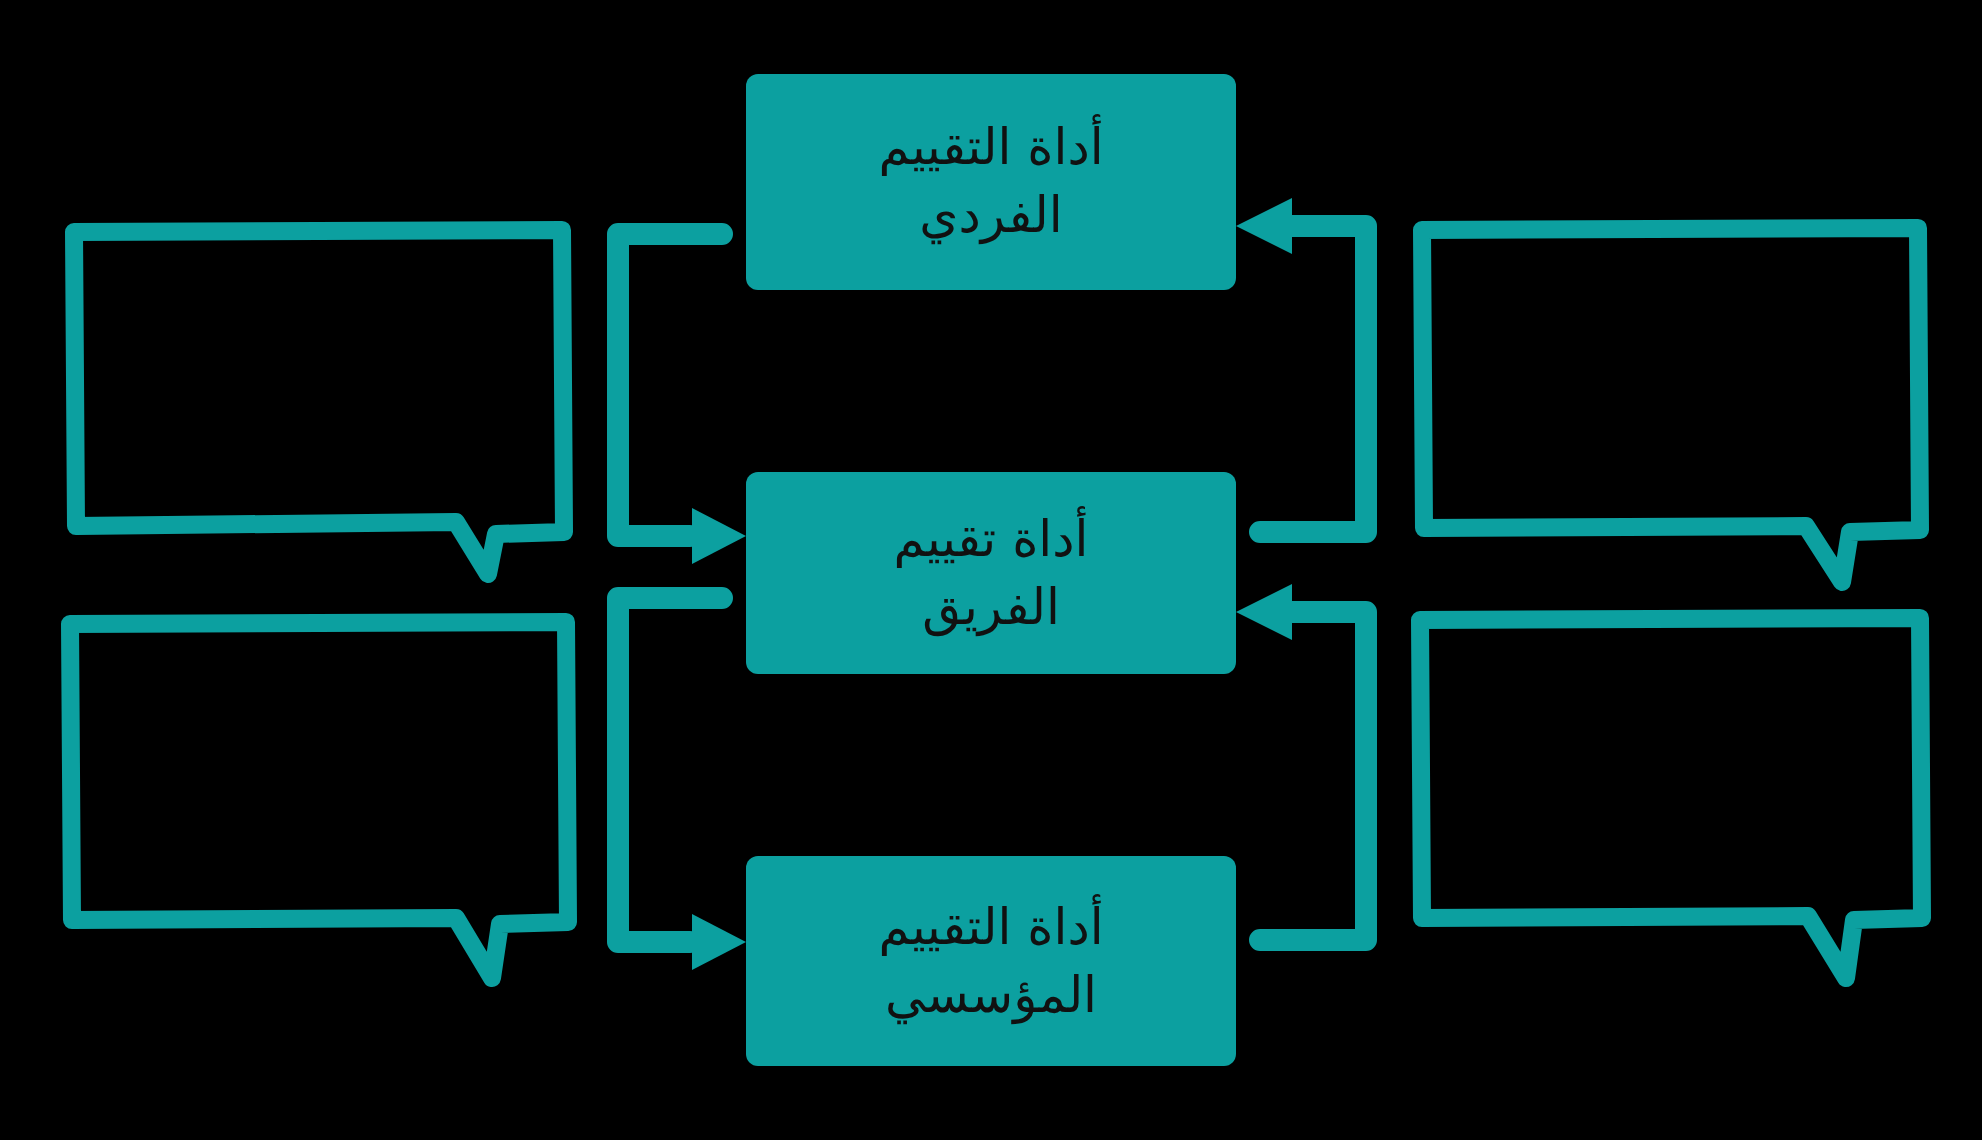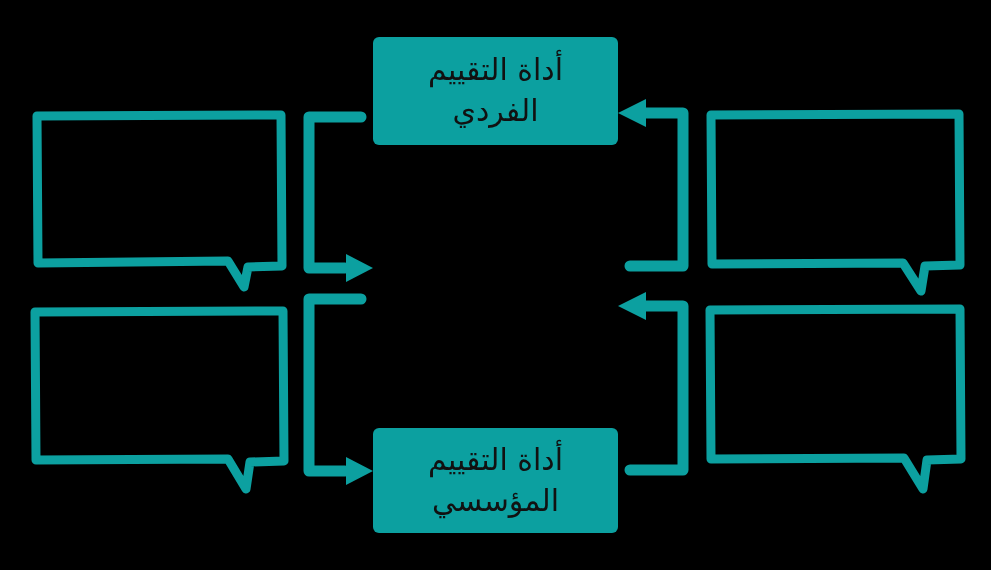--- a/index.html
+++ b/index.html
@@ -28,21 +28,21 @@
     border-radius: 6px;
     display: flex;
     align-items: center;
     justify-content: center;
     text-align: center;
     box-sizing: border-box;
     padding: 6px 14px;
   }
   .node-label {
     color: #111111;
-    font-size: 30px;
+    font-size: 25px;
     line-height: 1.36;
     font-weight: 400;
     direction: rtl;
     unicode-bidi: isolate;
     white-space: pre-line;
   }
   .bubble-slot {
     position: absolute;
   }
 </style>
@@ -88,20 +88,24 @@
       <path d="M 630 470 L 683 470 L 683 306 L 645 306" fill="none" stroke="#0CA0A0" stroke-width="11" stroke-linejoin="round" stroke-linecap="round"></path>
       <path d="M 618 306 L 646 292 L 646 320 Z" fill="#0CA0A0"></path>
     </g>
   </svg>
 
   <div class="node-box" style="left:373px; top:37px; width:245px; height:108px;">
     <span class="node-label">أداة التقييم
 الفردي</span>
   </div>
 
+  <div class="node-box" style="left:373px; top:236px; width:245px; height:101px;">
+    <span class="node-label">أداة تقييم
+الفريق</span>
+  </div>
 
   <div class="node-box" style="left:373px; top:428px; width:245px; height:105px;">
     <span class="node-label">أداة التقييم
 المؤسسي</span>
   </div>
 
   <div class="bubble-slot" style="left:36px; top:114px; width:246px; height:152px;">
     <span></span>
   </div>
   <div class="bubble-slot" style="left:34px; top:310px; width:250px; height:152px;">

